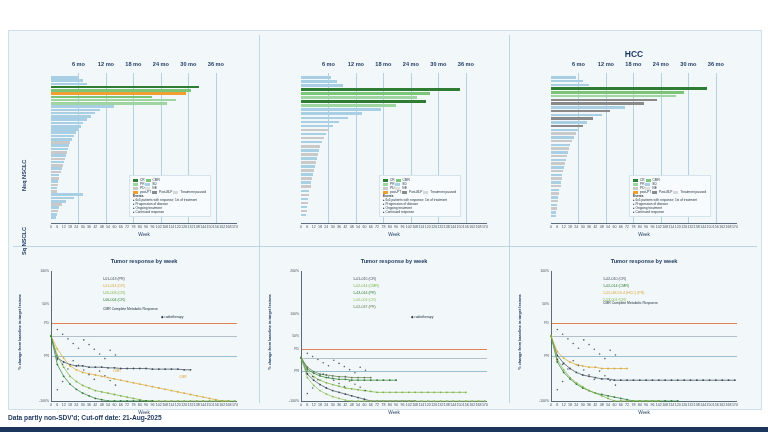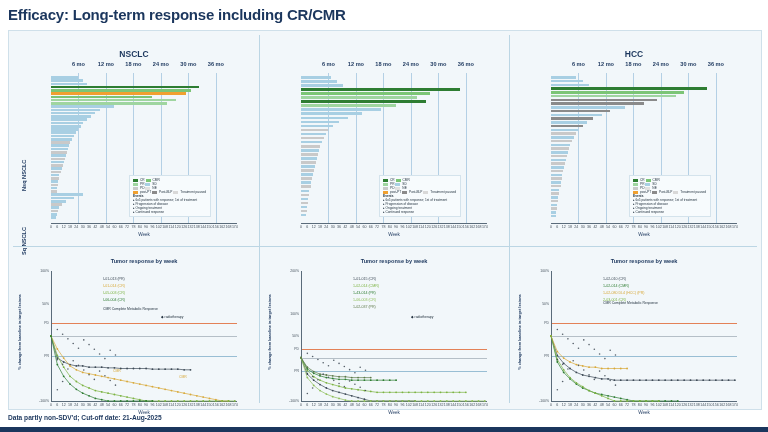--- a/index.html
+++ b/index.html
@@ -55,28 +55,26 @@
   .note{position:absolute;font-size:3.4px;color:#23323f;white-space:nowrap;}
   .footer{position:absolute;left:8px;top:414px;font-size:6.6px;color:#1b365d;font-weight:bold;}
   .bottomrule{position:absolute;left:0;top:427px;width:768px;height:5px;background:#1b365d;}
   svg{display:block;overflow:visible;}
 </style>
 </head>
 <body>
 
 <div class="slide">
 
-  <div class="title">Efficacy: Long-term response including CR/CMR</div>
 
   <div class="panel">
     <div class="colsep" style="left:250px;"></div>
     <div class="colsep" style="left:500px;"></div>
     <div class="rowsep" style="top:215px;"></div>
 
-    <div class="coltitle" style="left:0px;top:18px;width:250px;">NSCLC</div>
     <div class="coltitle" style="left:500px;top:18px;width:250px;">HCC</div>
 
     <div id="dynamic-layer">
         <div class="mo" style="left:69.47727272727273px;top:30px;">6 mo</div>
         <div class="motick" style="left:69.47727272727273px;top:42px;height:150px;"></div>
         <div class="mo" style="left:96.95454545454547px;top:30px;">12 mo</div>
         <div class="motick" style="left:96.95454545454547px;top:42px;height:150px;"></div>
         <div class="mo" style="left:124.43181818181819px;top:30px;">18 mo</div>
         <div class="motick" style="left:124.43181818181819px;top:42px;height:150px;"></div>
         <div class="mo" style="left:151.90909090909093px;top:30px;">24 mo</div>

